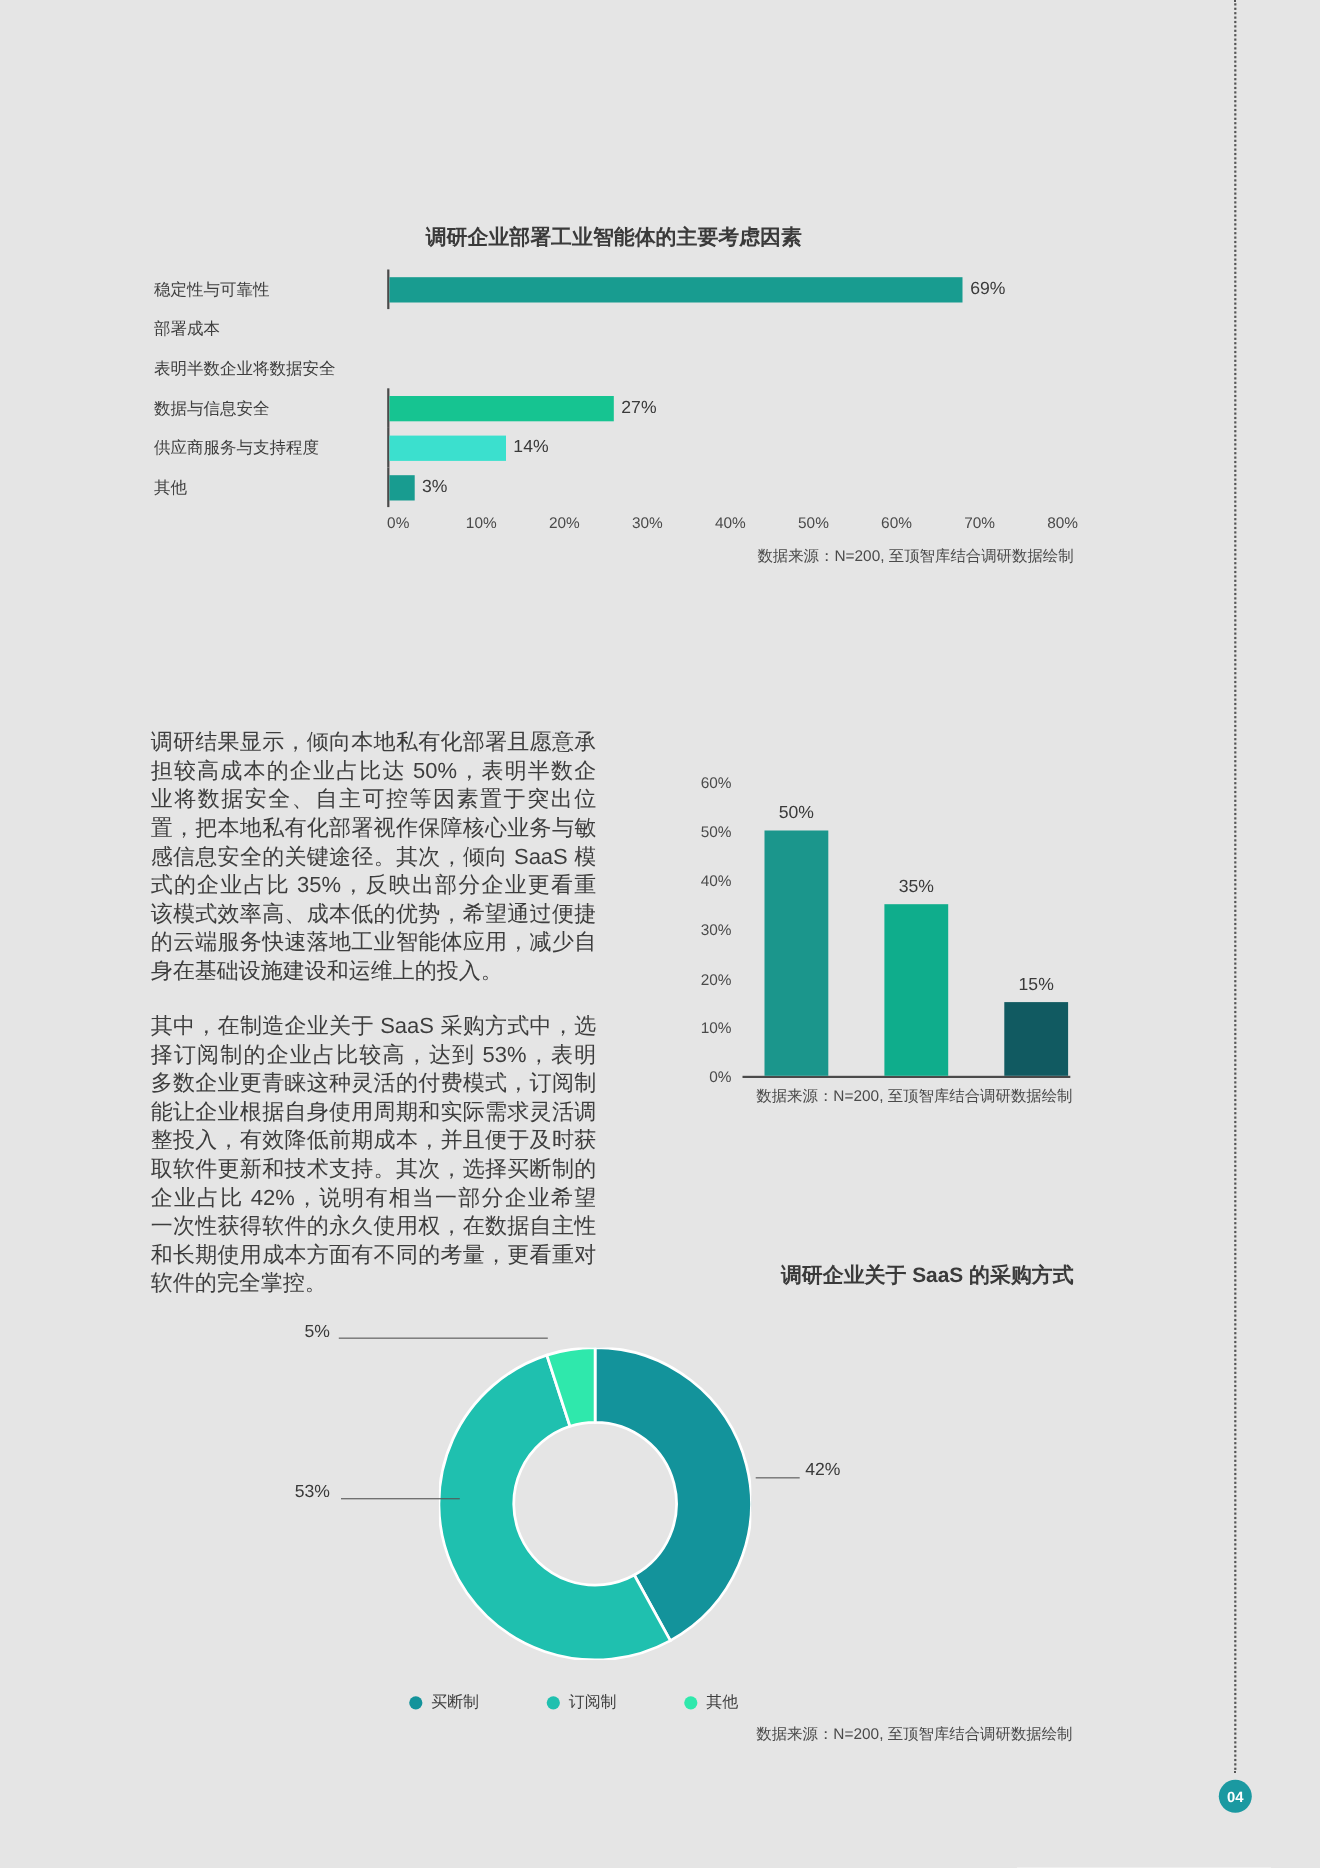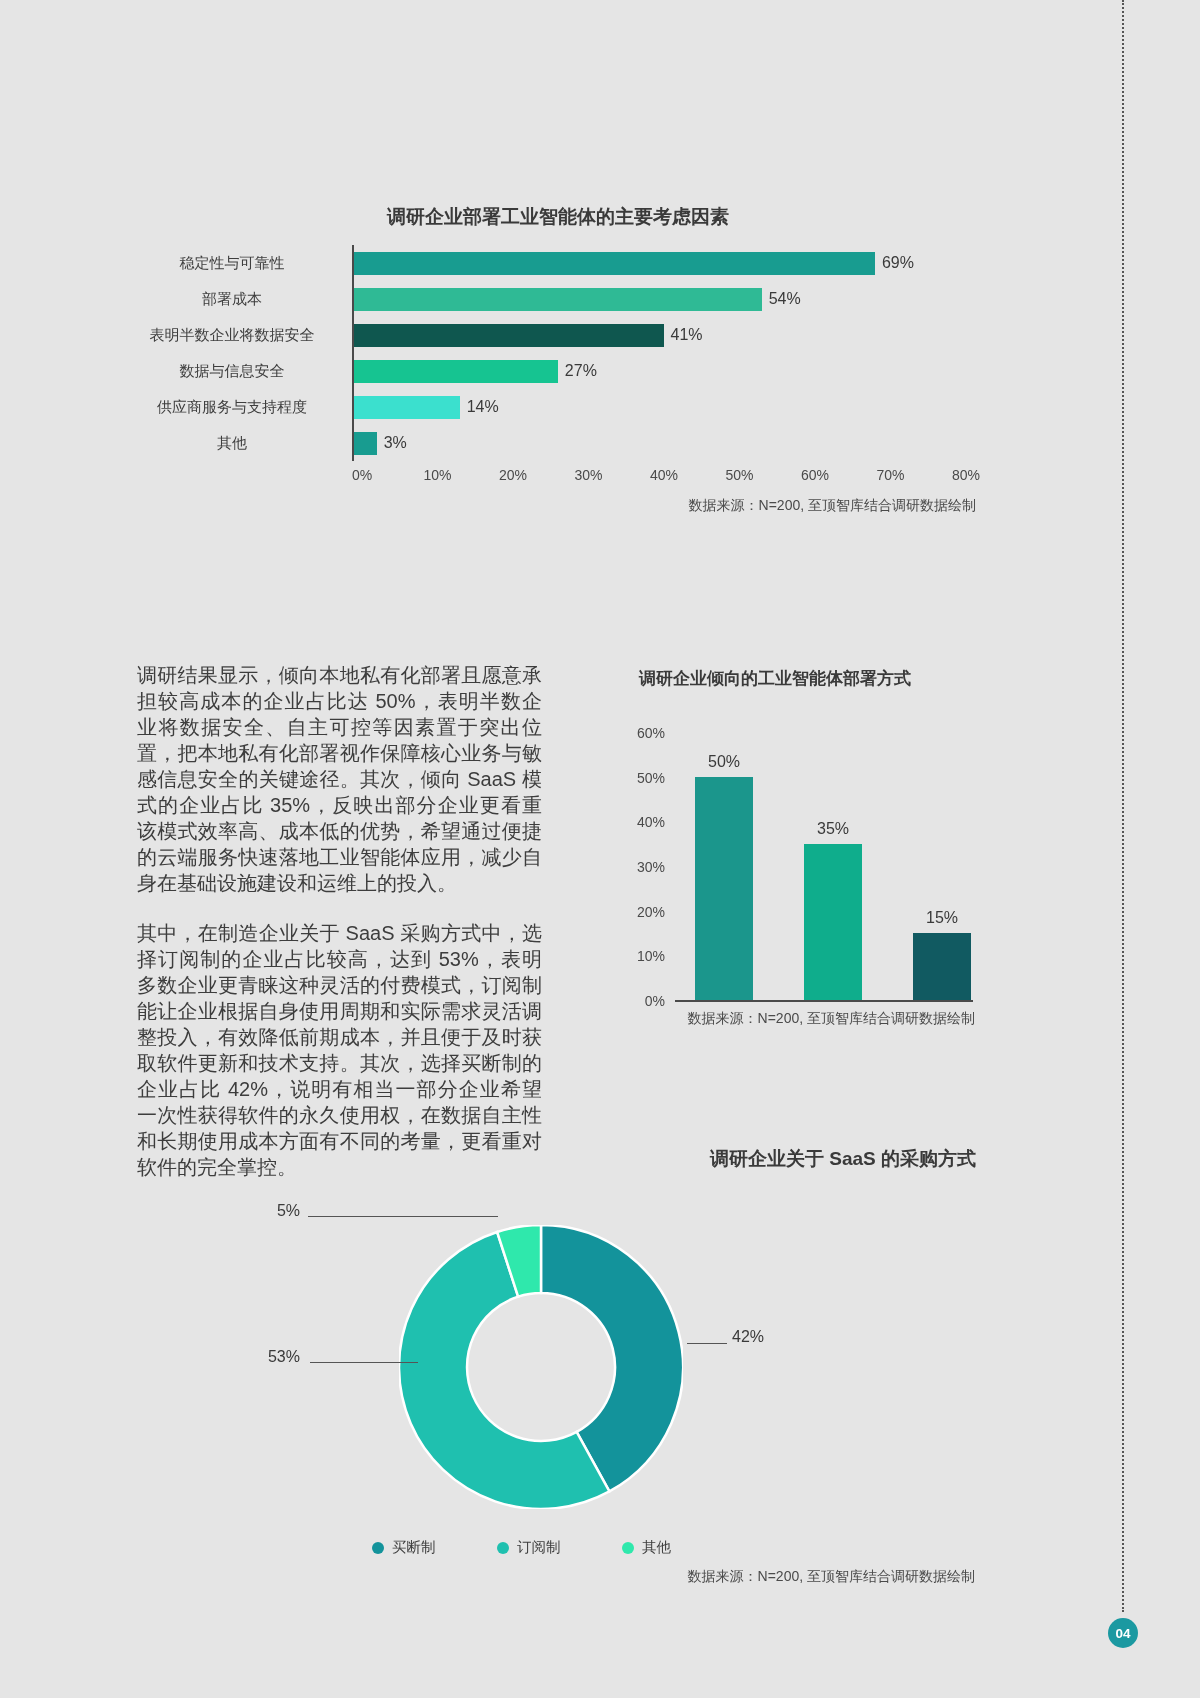--- a/index.html
+++ b/index.html
@@ -6,21 +6,21 @@
   .page{position:relative;width:1200px;height:1698px;background:#e5e5e5;overflow:hidden;
         font-family:"Liberation Sans","DejaVu Sans",sans-serif;color:#3c3c3c;}
   .dotted-line{position:absolute;left:1122px;top:0;height:1612px;width:0;border-left:2px dotted #555;}
   .page-badge{position:absolute;left:1108px;top:1618px;width:30px;height:30px;border-radius:50%;
         display:flex;align-items:center;justify-content:center;color:#fff;font-size:13.5px;font-weight:bold;}
 
   
   .c1{position:absolute;left:140px;top:205px;width:836px;}
   .c1-title{text-align:center;font-size:19px;font-weight:bold;color:#3a3a3a;line-height:24px;margin:0 0 16px 0;}
   .c1-row{display:flex;align-items:center;height:36px;}
-  .c1-label{width:212px;padding-right:28px;box-sizing:border-box;text-align:center;font-size:15px;color:#3e3e3e;}
+  .c1-label{width:212px;padding-right:28px;box-sizing:border-box;text-align:left;font-size:15px;color:#3e3e3e;}
   .c1-track{flex:1;align-self:stretch;display:flex;align-items:center;border-left:2px solid #4a4a4a;}
   .c1-bar{height:23px;}
   .c1-value{margin-left:7px;font-size:16px;color:#3a3a3a;}
   .c1-axis{position:relative;height:22px;margin-top:6px;font-size:14px;color:#4a4a4a;}
   .c1-tick{position:absolute;transform:translateX(-50%);}
   .c1-source{text-align:right;font-size:14px;color:#4a4a4a;margin-top:8px;}
 
   
   .section-heading{position:absolute;left:140px;top:598px;margin:0;font-size:26px;font-weight:bold;color:#3a3a3a;}
   .body-text{position:absolute;left:137px;top:662px;width:405px;font-size:20px;line-height:26px;
@@ -62,31 +62,23 @@
     <div id="c1-rows">
         <div class="c1-row">
           <div class="c1-label">稳定性与可靠性</div>
           <div class="c1-track">
             <div class="c1-bar" style="width: 520.95px; background: rgb(24, 156, 144);"></div>
             <div class="c1-value">69%</div>
           </div>
         </div>
         <div class="c1-row">
           <div class="c1-label">部署成本</div>
-          <div class="c1-track">
-            <div class="c1-bar" style="width: 407.7px; background: rgb(47, 186, 149);"></div>
-            <div class="c1-value">54%</div>
-          </div>
         </div>
         <div class="c1-row">
           <div class="c1-label">表明半数企业将数据安全</div>
-          <div class="c1-track">
-            <div class="c1-bar" style="width: 309.55px; background: rgb(15, 87, 79);"></div>
-            <div class="c1-value">41%</div>
-          </div>
         </div>
         <div class="c1-row">
           <div class="c1-label">数据与信息安全</div>
           <div class="c1-track">
             <div class="c1-bar" style="width: 203.85px; background: rgb(22, 196, 145);"></div>
             <div class="c1-value">27%</div>
           </div>
         </div>
         <div class="c1-row">
           <div class="c1-label">供应商服务与支持程度</div>
@@ -117,21 +109,20 @@
     <div class="c1-source">数据来源：N=200, 至顶智库结合调研数据绘制</div>
   </div>
 
 
   <div class="body-text">
     <p>调研结果显示，倾向本地私有化部署且愿意承担较高成本的企业占比达 50%，表明半数企业将数据安全、自主可控等因素置于突出位置，把本地私有化部署视作保障核心业务与敏感信息安全的关键途径。其次，倾向 SaaS 模式的企业占比 35%，反映出部分企业更看重该模式效率高、成本低的优势，希望通过便捷的云端服务快速落地工业智能体应用，减少自身在基础设施建设和运维上的投入。</p>
     <p>其中，在制造企业关于 SaaS 采购方式中，选择订阅制的企业占比较高，达到 53%，表明多数企业更青睐这种灵活的付费模式，订阅制能让企业根据自身使用周期和实际需求灵活调整投入，有效降低前期成本，并且便于及时获取软件更新和技术支持。其次，选择买断制的企业占比 42%，说明有相当一部分企业希望一次性获得软件的永久使用权，在数据自主性和长期使用成本方面有不同的考量，更看重对软件的完全掌控。</p>
   </div>
 
   <div class="c2">
-    <div class="c2-title">调研企业倾向的工业智能体部署方式</div>
     <div class="c2-plot" id="c2-plot">
       <div class="c2-baseline"></div>
     <div class="c2-ytick" style="top: 11px;">60%</div>
         <div class="c2-ytick" style="top: 55.67px;">50%</div>
         <div class="c2-ytick" style="top: 100.34px;">40%</div>
         <div class="c2-ytick" style="top: 145.01px;">30%</div>
         <div class="c2-ytick" style="top: 189.68px;">20%</div>
         <div class="c2-ytick" style="top: 234.35px;">10%</div>
         <div class="c2-ytick" style="top: 279.02px;">0%</div>
         <div class="c2-bar" style="left: 120px; height: 223.335px; background: rgb(27, 150, 140);"></div>

